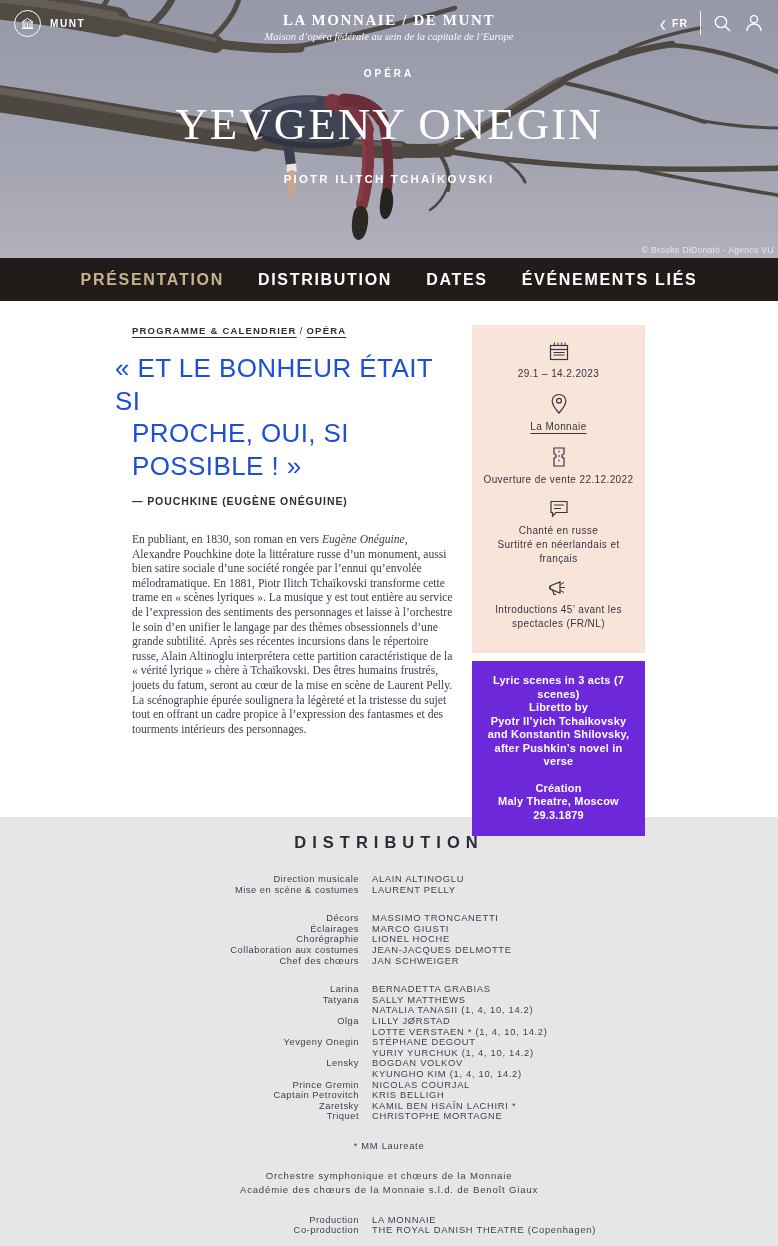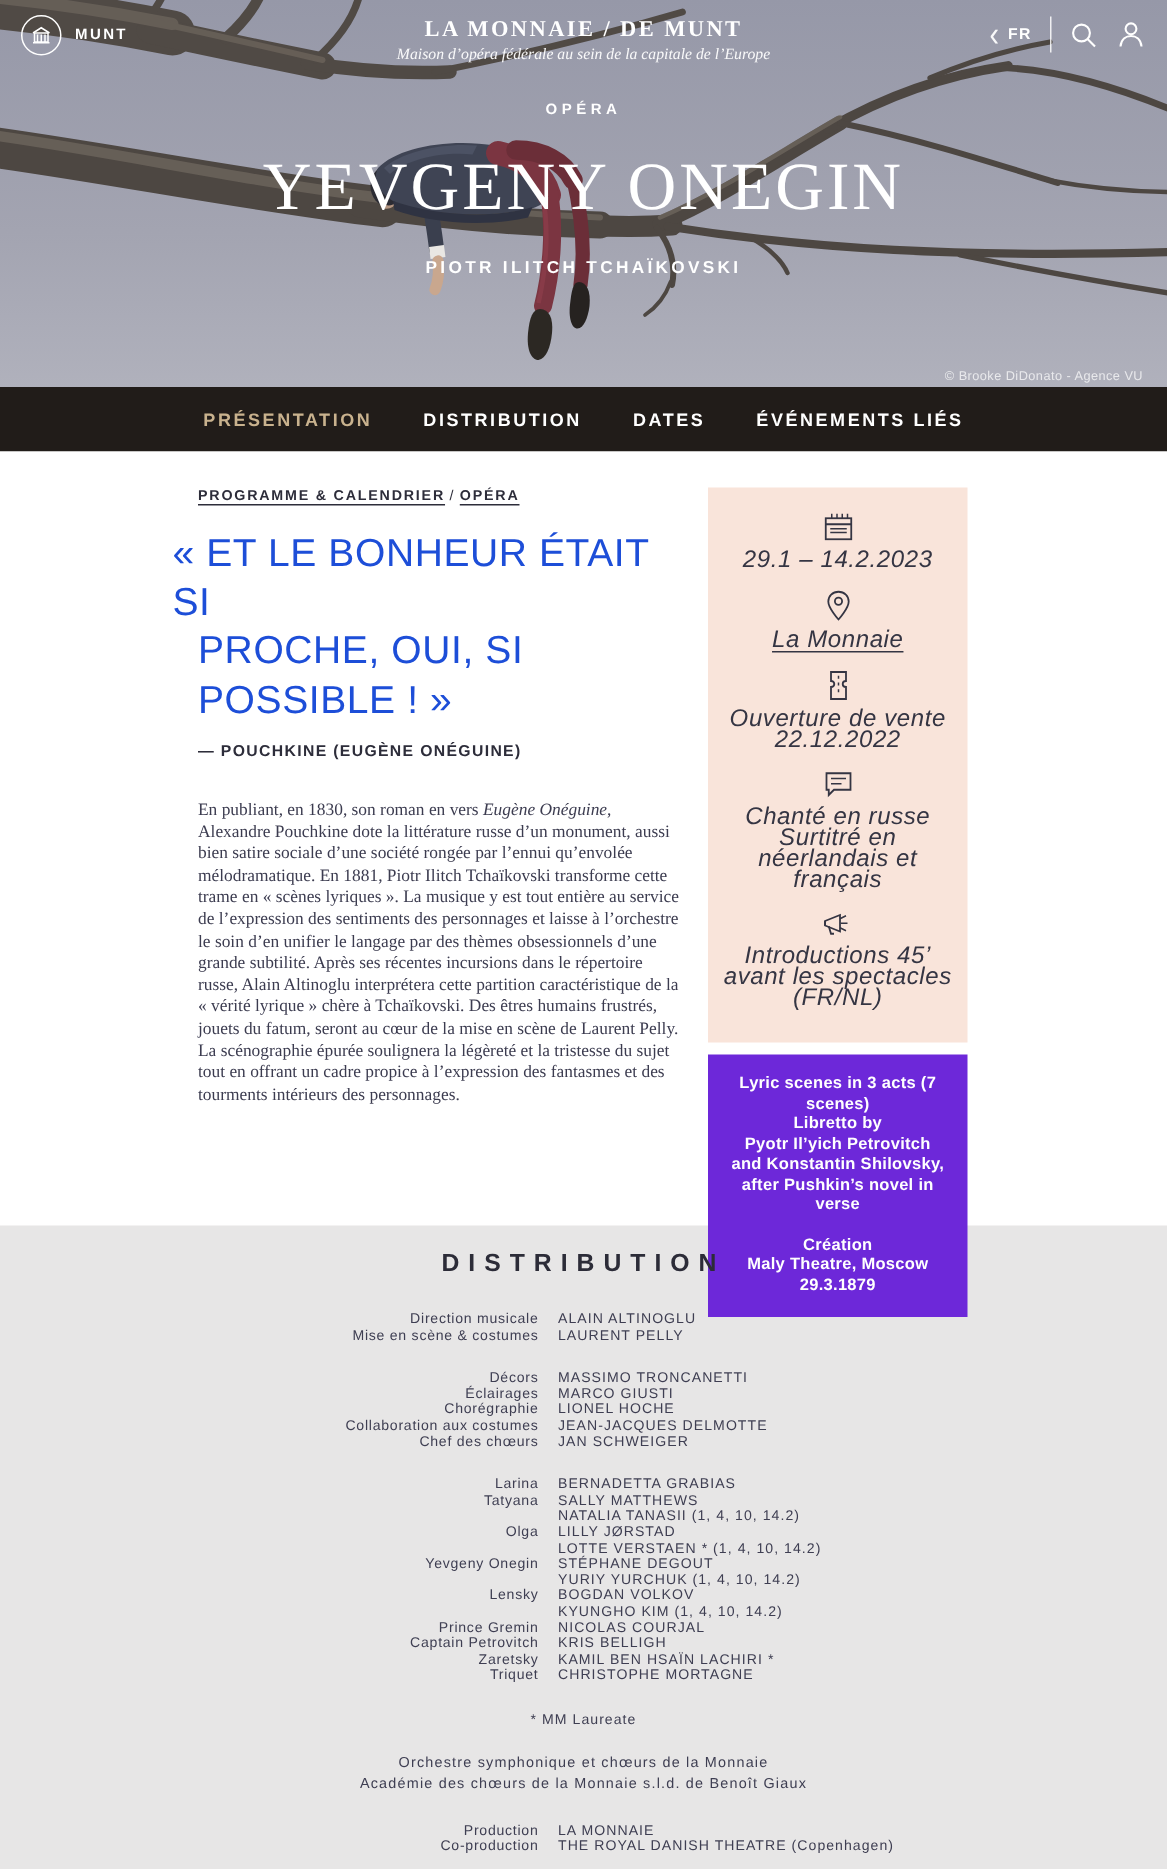--- a/index.html
+++ b/index.html
@@ -33,27 +33,27 @@
   .lang-label { font-size:10.5px; font-weight:bold; letter-spacing:1px; }
   .topbar-divider { width:1px; height:24px; background:rgba(255,255,255,.85); }
   .icon-btn { display:flex; align-items:center; cursor:pointer; }
   .hero-text { position:absolute; inset:0; z-index:2; text-align:center; color:#fff; }
   .hero-category { position:absolute; top:68px; left:0; right:0;
     font-size:10px; font-weight:bold; letter-spacing:3px; }
   .hero-title { position:absolute; top:98px; left:0; right:0;
     font-family:"Liberation Serif", serif; font-size:45px; font-weight:400; letter-spacing:2px; }
   .hero-composer { position:absolute; top:173px; left:0; right:0;
     font-size:11.5px; font-weight:bold; letter-spacing:2.2px; }
-  .hero-credit { position:absolute; right:16px; bottom:3px; z-index:2;
+  .hero-credit { position:absolute; right:4px; bottom:3px; z-index:2;
     font-size:8.5px; color:rgba(255,255,255,.72); letter-spacing:.3px; }
 
   
   .navbar { height:43px; background:#211c19; display:flex; align-items:center;
     justify-content:center; gap:34px; }
-  .nav-item { color:#ffffff; font-size:12px; font-weight:bold; letter-spacing:1.7px; cursor:pointer; }
+  .nav-item { color:#ffffff; font-size:16px; font-weight:bold; letter-spacing:1.7px; cursor:pointer; }
   .nav-item.active { color:#c9b28e; }
 
   
   .main { background:#fff; height:516px; display:flex; padding:24px 0 0 132px; }
   .content-left { width:324px; }
   .breadcrumb { font-size:9.5px; font-weight:bold; letter-spacing:1.2px; color:#2d2d3a; }
   .breadcrumb a { color:#2d2d3a; text-decoration:underline; text-underline-offset:3px; cursor:pointer; }
   .breadcrumb .sep { font-weight:400; padding:0 3px; }
   .quote-heading { margin-top:16px; font-size:26px; line-height:32.5px; letter-spacing:.4px;
     color:#1d4ed8; font-weight:400; }
@@ -61,21 +61,21 @@
   .attribution { margin-top:13px; font-size:10.5px; font-weight:bold; letter-spacing:.9px; color:#2d2d3a; }
   .intro { margin-top:26px; font-family:"Liberation Serif", serif;
     font-size:11.6px; line-height:14.6px; color:#3c3c50; text-align:left; }
   .intro em { font-style:italic; }
 
   
   .sidebar { width:173px; margin-left:16px; }
   .info-box { background:#f9e4da; padding:16px 10px 10px; text-align:center; color:#353543; }
   .info-item { margin-bottom:12px; }
   .info-icon { display:block; margin:0 auto 5px; }
-  .info-text { font-size:16px; line-height:14px; letter-spacing:.4px;font-style:italic; }
+  .info-text { font-size:10px; line-height:14px; letter-spacing:.4px; }
   .info-link { text-decoration:underline; text-underline-offset:3px; cursor:pointer; color:#353543; }
   .fact-box { background:#6d28d9; color:#fff; margin-top:8px; padding:13px 8px 14px;
     text-align:center; font-size:11px; line-height:13.5px; font-weight:bold; letter-spacing:.2px; }
   .fact-box .fact-line { display:block; }
   .fact-group2 { margin-top:13px; }
 
   
   .distribution { background:#e7e6e6; padding:16px 0 28px; }
   .dist-title { text-align:center; font-size:16.5px; letter-spacing:6px; color:#2c2c38; margin-bottom:22px; }
   .dist-rows { width:560px; margin:0 auto; }
@@ -279,21 +279,21 @@
           </svg>
           <div class="info-text">Introductions 45’ avant les spectacles (FR/NL)</div>
         </div>
       </div>
 
       <div class="fact-box">
         <div>
 
         <span class="fact-line">Lyric scenes in 3 acts (7 scenes)</span>
             <span class="fact-line">Libretto by</span>
-            <span class="fact-line">Pyotr Il’yich Petrovitch</span>
+            <span class="fact-line">Pyotr Il’yich Tchaikovsky</span>
             <span class="fact-line">and Konstantin Shilovsky,</span>
             <span class="fact-line">after Pushkin’s novel in verse</span>
           </div>
         <div class="fact-group2">
 
         <span class="fact-line">Création</span>
             <span class="fact-line">Maly Theatre, Moscow</span>
             <span class="fact-line">29.3.1879</span>
           </div>
       </div>

